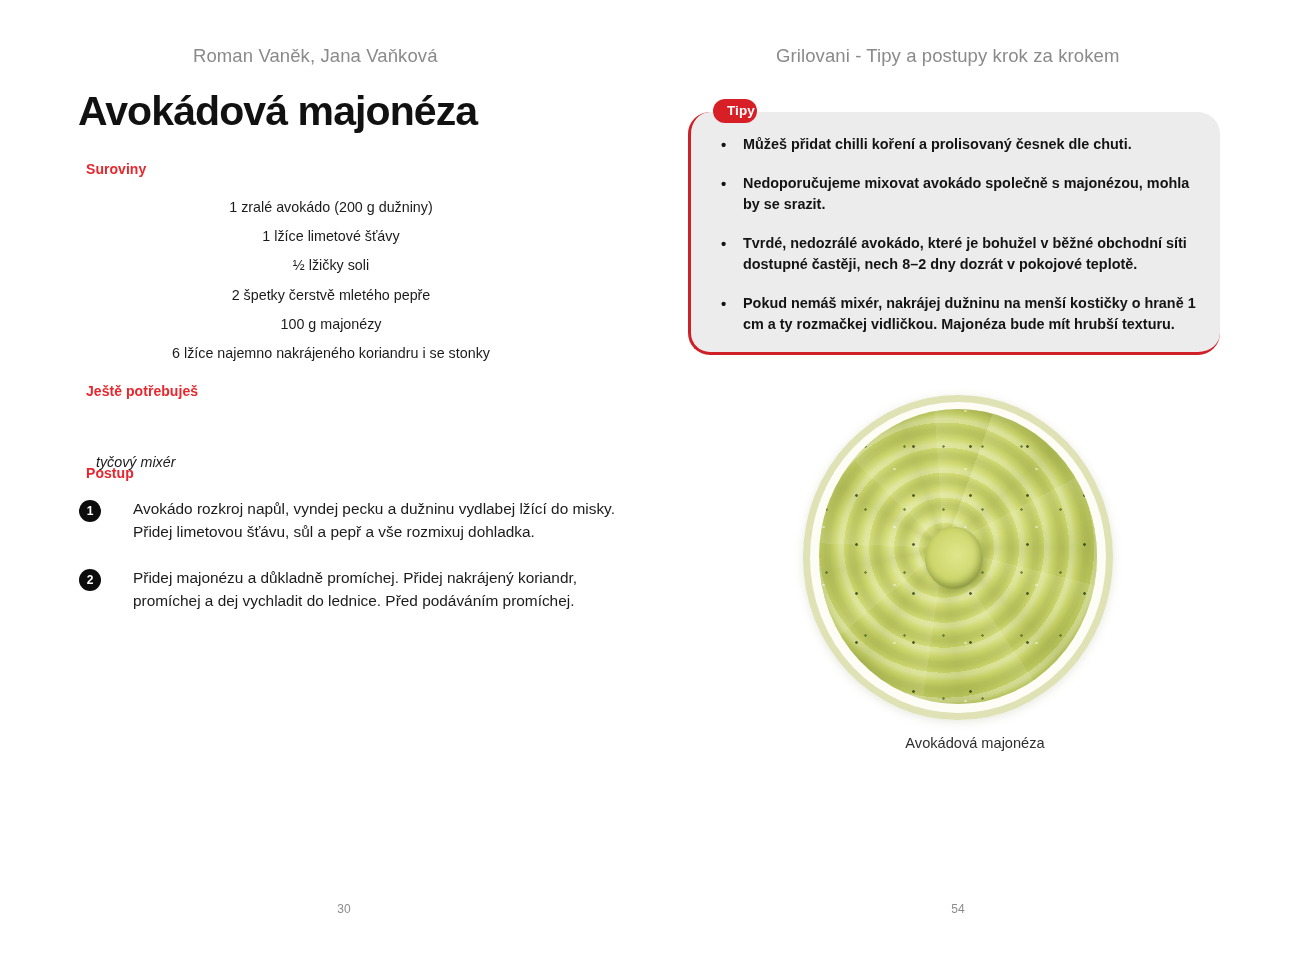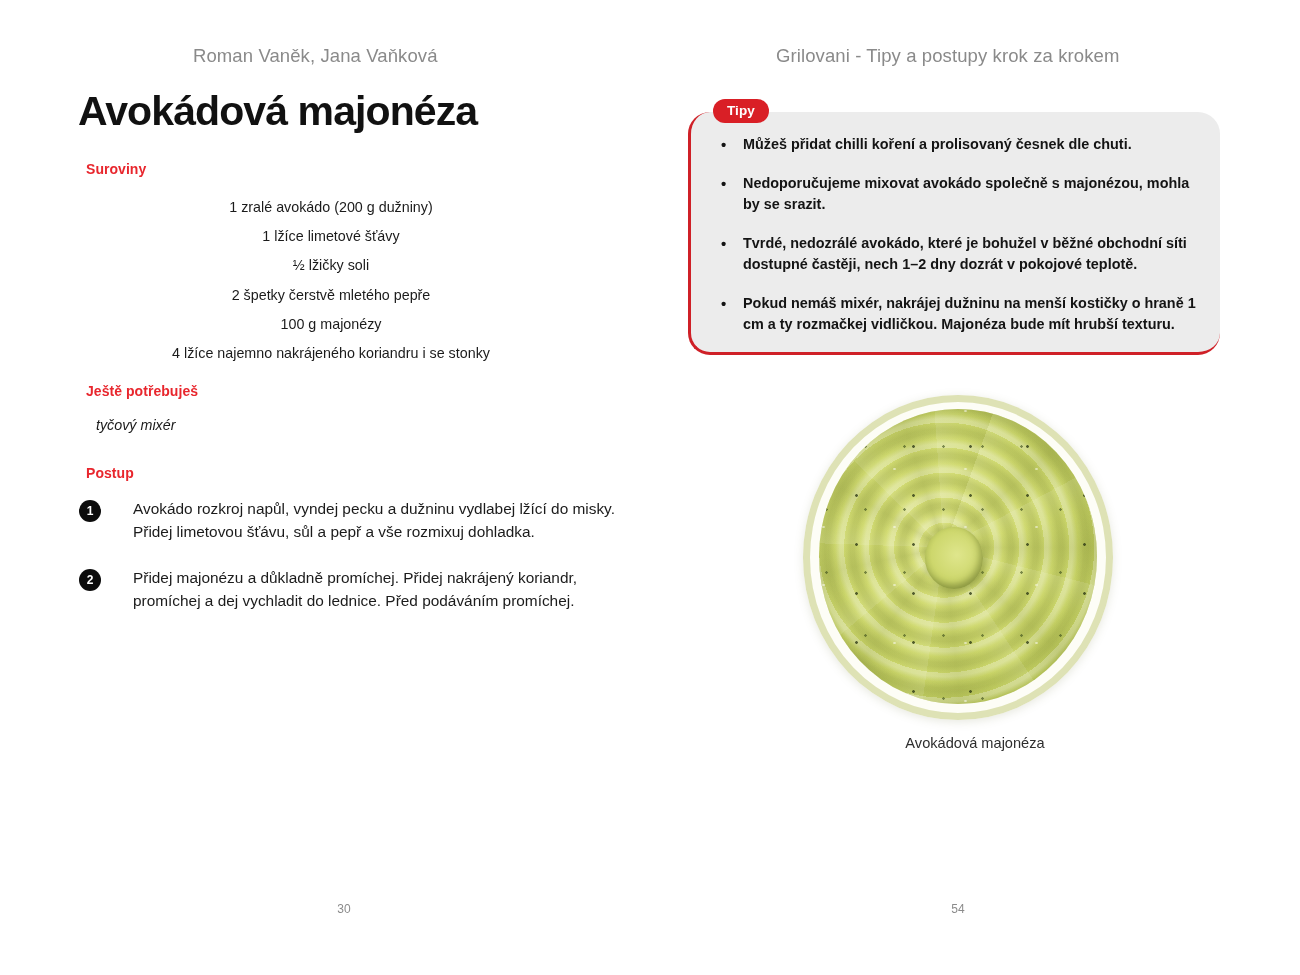--- a/index.html
+++ b/index.html
@@ -55,20 +55,21 @@
     white-space: nowrap;
     text-align: center;
   }
 
   .needs-list { position: absolute; left: 96px; top: 415px; }
   .needs-item {
     font-size: 14.3px;
     font-style: italic;
     color: #1b1b1b;
     line-height: 21px;
+    margin-top: 37px;
   }
 
   .steps { position: absolute; left: 79px; top: 498px; width: 545px; }
   .step { position: relative; display: flex; margin-bottom: 24px; }
   .step-num {
     flex: 0 0 auto;
     width: 22px; height: 22px;
     border-radius: 50%;
     background: #0c0c0c;
     color: #fff;
@@ -106,21 +107,21 @@
     padding: 22px 22px 16px 26px;
     min-height: 222px;
   }
   .tips-badge {
     position: absolute;
     left: 25px; top: -13px;
     background: #d91f26;
     color: #ffffff;
     font-size: 13.5px;
     font-weight: 600;
-    padding: 4px 14px 5px 14px;
+    padding: 4px 2px 5px 14px;
     letter-spacing: 0.1px;
     z-index: 3;
   }
   .tip-item {
     position: relative;
     padding-left: 26px;
     font-size: 14.4px;
     font-weight: 700;
     line-height: 21.5px;
     color: #141414;
@@ -233,21 +234,21 @@
     <h1 class="recipe-title">Avokádová majonéza</h1>
 
     <div class="section-head sh-suroviny">Suroviny</div>
 
     <div class="ing-list">
       <div class="ing-item">1 zralé avokádo (200 g dužniny)</div>
       <div class="ing-item">1 lžíce limetové šťávy</div>
       <div class="ing-item">½ lžičky soli</div>
       <div class="ing-item">2 špetky čerstvě mletého pepře</div>
       <div class="ing-item">100 g majonézy</div>
-      <div class="ing-item">4 lžíce najemno nakrájeného koriandru i se stonky</div>
+      <div class="ing-item">6 lžíce najemno nakrájeného koriandru i se stonky</div>
     </div>
 
     <div class="section-head sh-jeste">Ještě potřebuješ</div>
 
     <div class="needs-list">
       <div class="needs-item">tyčový mixér</div>
     </div>
 
     <div class="section-head sh-postup">Postup</div>
 
@@ -276,21 +277,21 @@
         <div class="tip-item">
           <span class="bullet">•</span>
           <span>Můžeš přidat chilli koření a prolisovaný česnek dle chuti.</span>
         </div>
         <div class="tip-item">
           <span class="bullet">•</span>
           <span>Nedoporučujeme mixovat avokádo společně s majonézou, mohla by se srazit.</span>
         </div>
         <div class="tip-item">
           <span class="bullet">•</span>
-          <span>Tvrdé, nedozrálé avokádo, které je bohužel v běžné obchodní síti dostupné častěji, nech 1–2 dny dozrát v pokojové teplotě.</span>
+          <span>Tvrdé, nedozrálé avokádo, které je bohužel v běžné obchodní síti dostupné častěji, nech 8–2 dny dozrát v pokojové teplotě.</span>
         </div>
         <div class="tip-item">
           <span class="bullet">•</span>
           <span>Pokud nemáš mixér, nakrájej dužninu na menší kostičky o hraně 1 cm a ty rozmačkej vidličkou. Majonéza bude mít hrubší texturu.</span>
         </div>
 
       </div>
     </div>
 
     <div class="photo-area">

